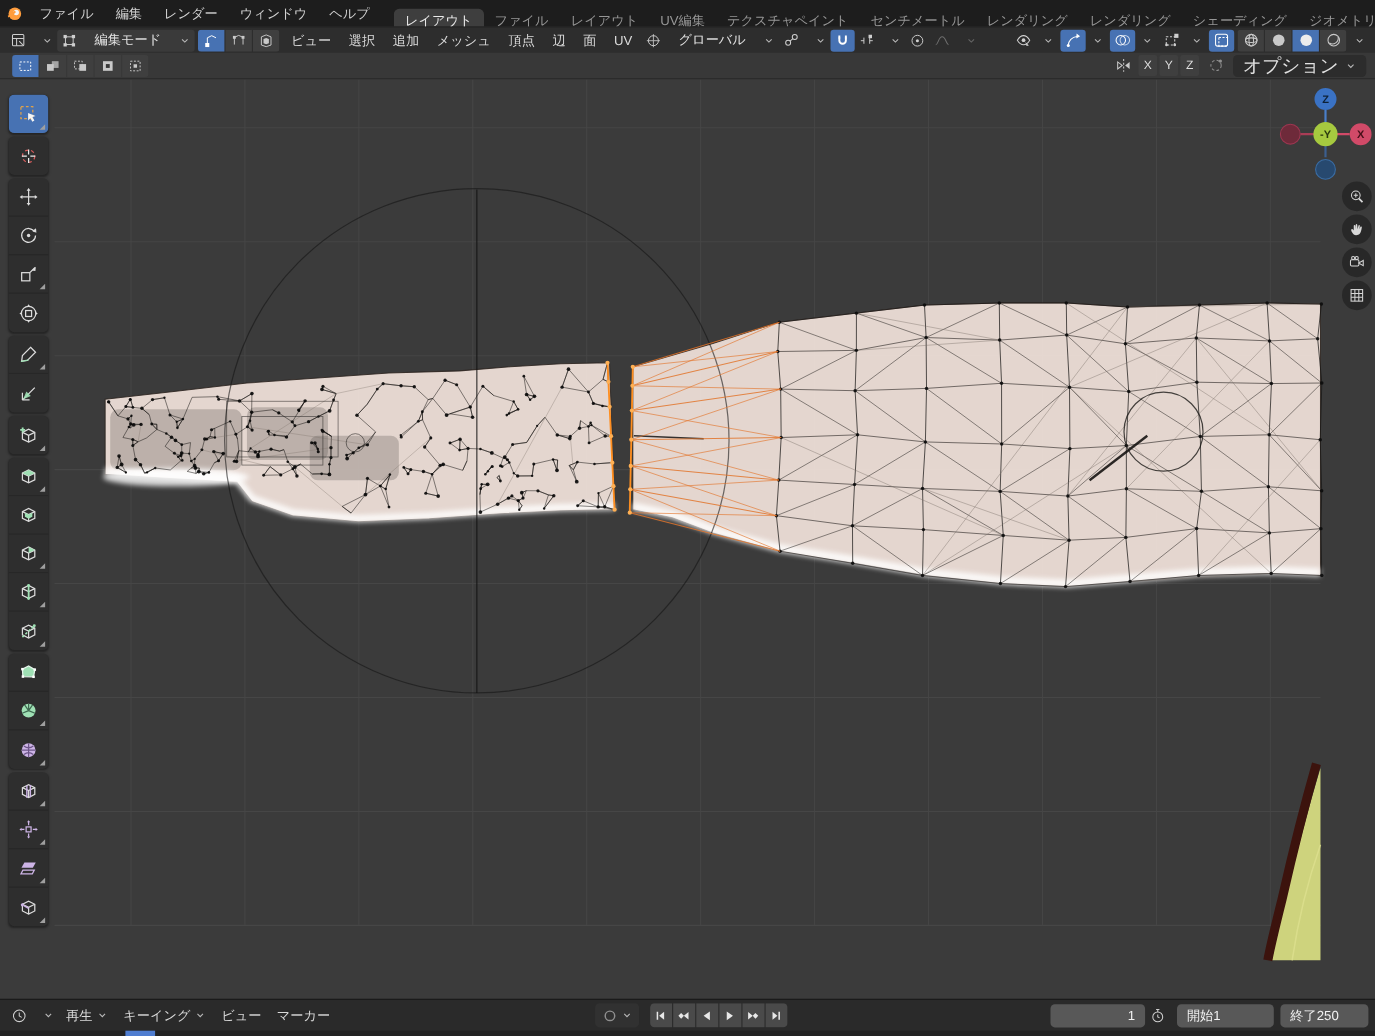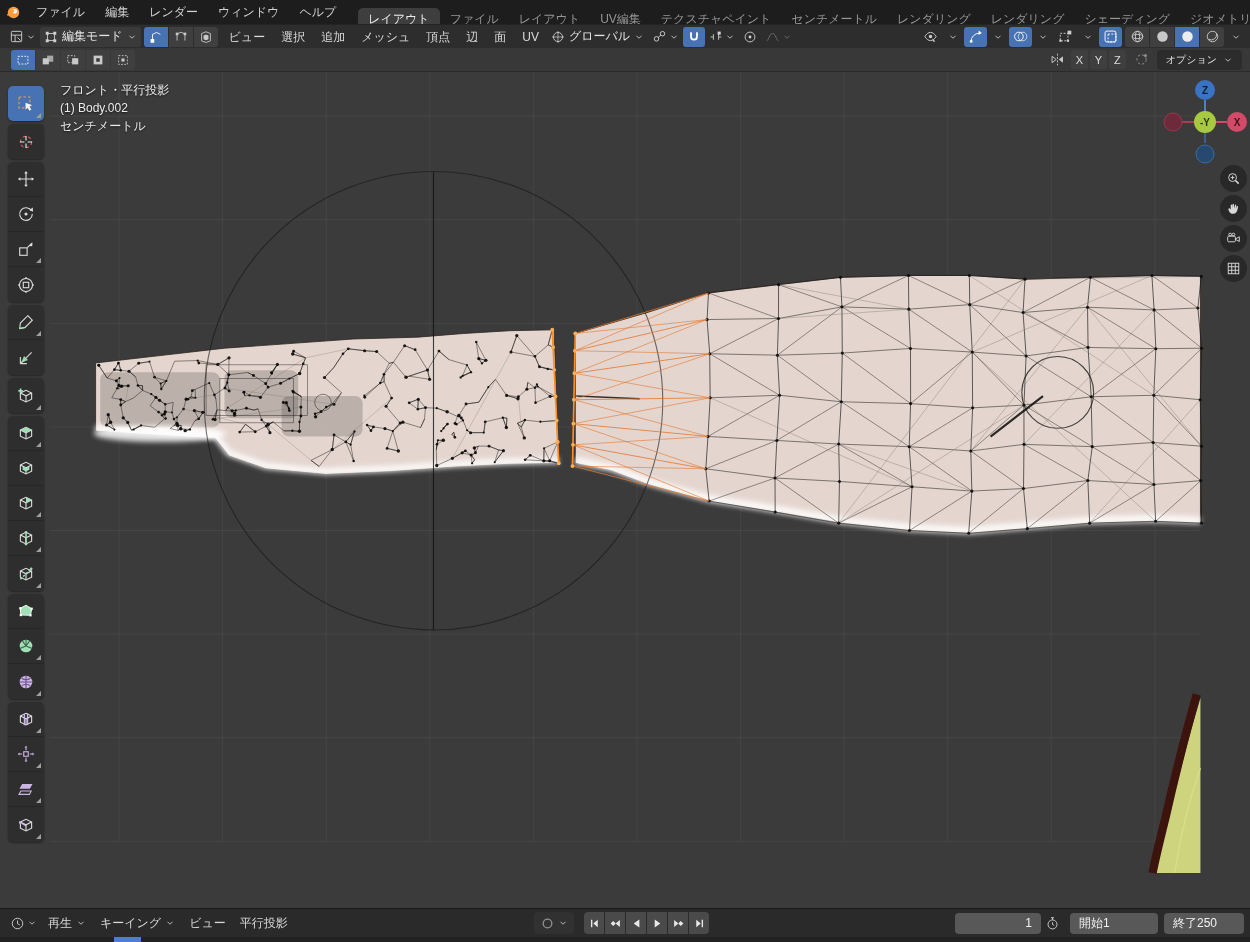--- a/index.html
+++ b/index.html
@@ -12,42 +12,42 @@
   .logo{width:26px;height:24px;display:flex;align-items:center;justify-content:center}
   .menu1{padding:0 10px;font-size:12px;color:#d2d2d2;line-height:24px;white-space:nowrap;cursor:default}
   .tabs{display:flex;margin-left:12px;height:24px;align-items:flex-end;flex:1;overflow:hidden;white-space:nowrap}
   .tab{padding:0 10px;font-size:12px;color:#969696;line-height:23px;height:16px;
        border-radius:5px 5px 0 0;flex:none;cursor:default}
   .tab.active{background:#3e3e3e;color:#eaeaea}
   
   .hdr2{position:absolute;top:24px;left:0;width:1250px;height:24px;background:#2d2d2d;
         display:flex;align-items:center;padding:0 5px;box-sizing:border-box;z-index:39;
         border-top:1px solid #232323}
-  .hbtn{display:flex;align-items:center;gap:2px;padding:0 4px;height:20px;border-radius:3px;
+  .hbtn{display:flex;align-items:center;gap:14px;padding:0 4px;height:20px;border-radius:3px;
         color:#cfcfcf;background:transparent;border:none}
   .hbtn.boxed{background:#3a3a3a}
   .hbtn.blue{background:var(--accent);color:#fff}
   .modelabel{font-size:12px;color:#e4e4e4;padding:0 2px;white-space:nowrap}
   .seg{display:flex;border-radius:3px;overflow:hidden;margin:0 3px}
   .seg button{width:24px;height:20px;border:none;background:#3f3f3f;color:#c9c9c9;
         display:flex;align-items:center;justify-content:center;padding:0;margin-right:1px}
   .seg button:last-child{margin-right:0}
   .seg button.active{background:var(--accent);color:#fff}
   .menu2{padding:0 8px;font-size:12px;color:#dadada;line-height:24px;white-space:nowrap;cursor:default}
   .dim{opacity:.4}
   .sp{flex:1}
   .chev{color:#b9b9b9}
   
   .hdr3{position:absolute;top:48px;left:0;width:1250px;height:24px;background:#383838;
         border-bottom:1px solid #2b2b2b;display:flex;align-items:center;padding:0 8px;
         box-sizing:border-box;z-index:38}
   .xyz{width:17px;height:19px;border:none;border-radius:2px;background:#3f3f3f;color:#dedede;
        font-size:11px;margin-right:2px;padding:0}
   .optbtn{display:flex;align-items:center;gap:6px;background:#2c2c2c;border:none;color:#e2e2e2;
-       font-size:10px;border-radius:4px;height:20px;padding:0 9px;margin-left:8px}
+       font-size:17px;border-radius:4px;height:20px;padding:0 9px;margin-left:8px}
   
   .viewport{position:absolute;top:72px;left:0;width:1250px;height:836px;overflow:hidden}
   #vp{position:absolute;left:0;top:0}
   .vp-text{position:absolute;left:60px;top:9px;font-size:12px;color:#ececec;line-height:18px;
            text-shadow:0 1px 2px rgba(0,0,0,.65);pointer-events:none}
   .toolbar{position:absolute;left:8px;top:14px;width:36px;display:flex;flex-direction:column;gap:3px;z-index:10}
   .tgroup{display:flex;flex-direction:column;background:#2e2e2e;border-radius:5px;overflow:hidden;
           box-shadow:0 1px 2px rgba(0,0,0,.4)}
   .tool{position:relative;width:36px;height:35px;border:none;background:transparent;color:#dcdcdc;
         display:flex;align-items:center;justify-content:center;padding:0;border-bottom:1px solid #272727}
@@ -1461,25 +1461,20 @@
         <circle cx="568.48" cy="476.96" r="2.1" fill="#ffb054"></circle>
         <circle cx="568" cy="500" r="2.1" fill="#ffb054"></circle>
       </g>
       <g>
         <path d="M1250,752 C1238,792 1226,838 1216,880 C1210,906 1205,926 1202,942 L1250,942 Z" fill="#ced37d"></path>
         <path d="M1246,748 C1234,790 1222,838 1212,882 C1206,906 1201,926 1198,942" fill="none" stroke="#3c130d" stroke-width="9"></path>
         <path d="M1250,828 C1238,862 1228,902 1222,942" fill="none" stroke="#dde08e" stroke-width="1.5" opacity="0.8"></path>
       </g>
     </svg>
 
-  <div class="vp-text">
-    <div>フロント・平行投影</div>
-    <div>(1) Body.002</div>
-    <div>センチメートル</div>
-  </div>
 
   <div class="toolbar" id="tools">
       <div class="tgroup">
         <button class="tool active sub">
           <svg class="ic" width="18" height="18" viewBox="0 0 16 16">
             <rect x="1.8" y="1.8" width="9.6" height="9.6" stroke="#e0a24a" stroke-dasharray="2.2 1.8" fill="none"></rect>
             <path d="M7.6 6.8l6 2.4-2.5.9 1.6 2.9-1.7 1-1.6-3-1.8 2z" fill="#f4f4f4"></path>
           </svg>
         </button>
       </div>
@@ -1704,21 +1699,21 @@
         <span class="chev">
           <svg class="ic" width="10" height="10" viewBox="0 0 16 16">
             <path d="M4 6l4 4 4-4" stroke="currentColor" stroke-width="1.6" fill="none"></path>
           </svg>
         </span>
       </span>
       <span class="tlmenu">
         <span>ビュー</span>
       </span>
       <span class="tlmenu">
-        <span>平行投影</span>
+        <span>マーカー</span>
       </span>
     </nav>
   <span class="sp"></span>
   <span class="autokey" id="autokey-slot">
       <svg class="ic" width="15" height="15" viewBox="0 0 16 16">
         <circle cx="8" cy="8" r="4.6" stroke="currentColor" stroke-width="1.4" fill="none"></circle>
       </svg>
       <span class="chev">
         <svg class="ic" width="10" height="10" viewBox="0 0 16 16">
           <path d="M4 6l4 4 4-4" stroke="currentColor" stroke-width="1.6" fill="none"></path>

